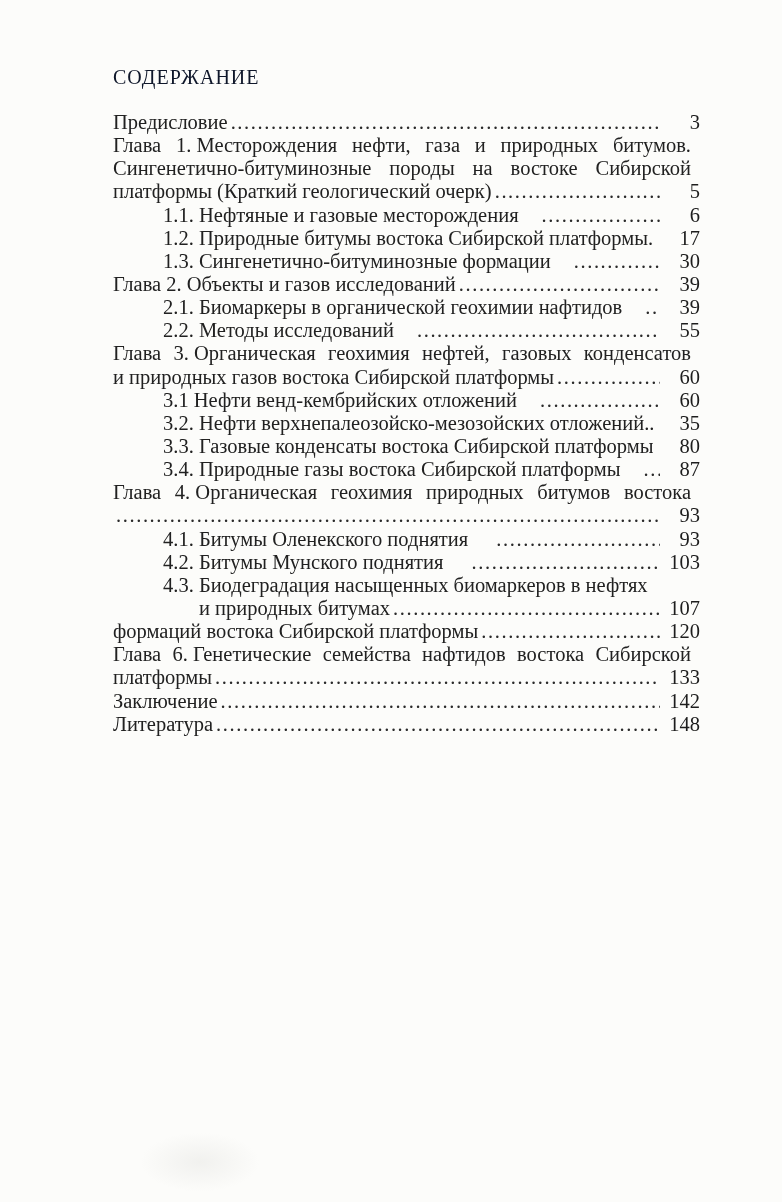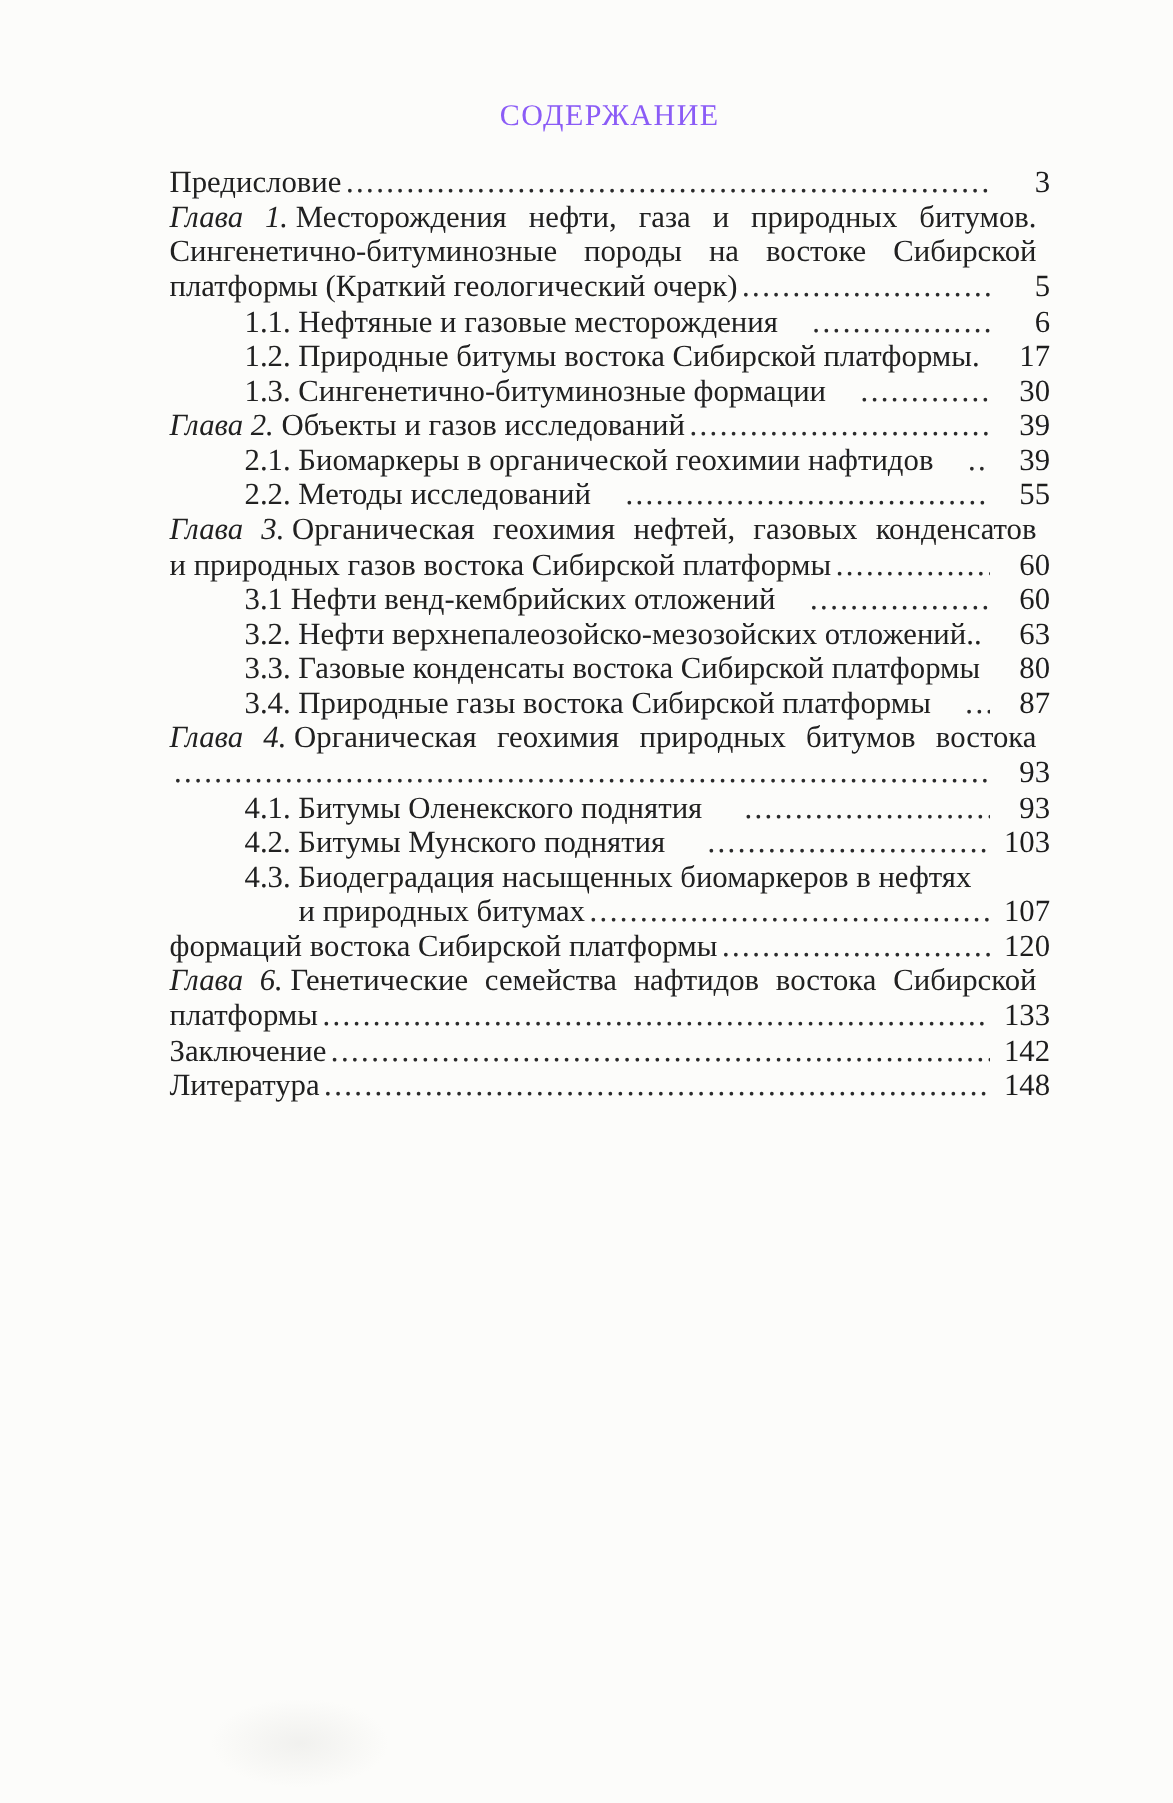--- a/index.html
+++ b/index.html
@@ -23,24 +23,24 @@
     left: 140px; bottom: 10px;
     width: 120px; height: 60px;
     background: radial-gradient(ellipse at center, rgba(190,190,185,0.18), rgba(0,0,0,0) 70%);
     pointer-events: none;
   }
   .doc-title {
     position: absolute;
     top: 66px;
     left: 113px;
     width: 587px;
-    text-align: center;
+    text-align: left;
     font-size: 20px;
     letter-spacing: 1px;
-    color: #8b5cf6;
+    color: #0f172a;
   }
   .toc {
     position: absolute;
     top: 111px;
     left: 113px;
     width: 587px;
     font-size: 20.5px;
   }
   .line {
     display: flex;
@@ -58,21 +58,20 @@
   .line.justify .main {
     display: block;
     flex: 0 0 auto;
     width: 578px;
     text-align: justify;
     text-align-last: justify;
   }
   .line.ind1 .main { padding-left: 50px; gap: 20px; }
   .line.ind2 .main { padding-left: 86px; }
   .chapter-label {
-    font-style: italic;
     padding-right: 0.25em;
     white-space: pre;
     flex: 0 0 auto;
   }
   .txt { white-space: pre; flex: 0 1 auto; min-width: 0; overflow: hidden; }
   .leader {
     flex: 1 1 0;
     min-width: 0;
     overflow: hidden;
     white-space: nowrap;
@@ -171,21 +170,21 @@
         <div class="main">
           <span class="txt">3.1 Нефти венд-кембрийских отложений</span>
           <span class="leader">........................................................................................................................</span>
         </div>
         <div class="num">60</div>
       </div>
       <div class="line ind1">
         <div class="main">
           <span class="txt">3.2. Нефти верхнепалеозойско-мезозойских отложений..</span>
         </div>
-        <div class="num">63</div>
+        <div class="num">35</div>
       </div>
       <div class="line ind1">
         <div class="main">
           <span class="txt">3.3. Газовые конденсаты востока Сибирской платформы</span>
         </div>
         <div class="num">80</div>
       </div>
       <div class="line ind1">
         <div class="main">
           <span class="txt">3.4. Природные газы востока Сибирской платформы</span>

